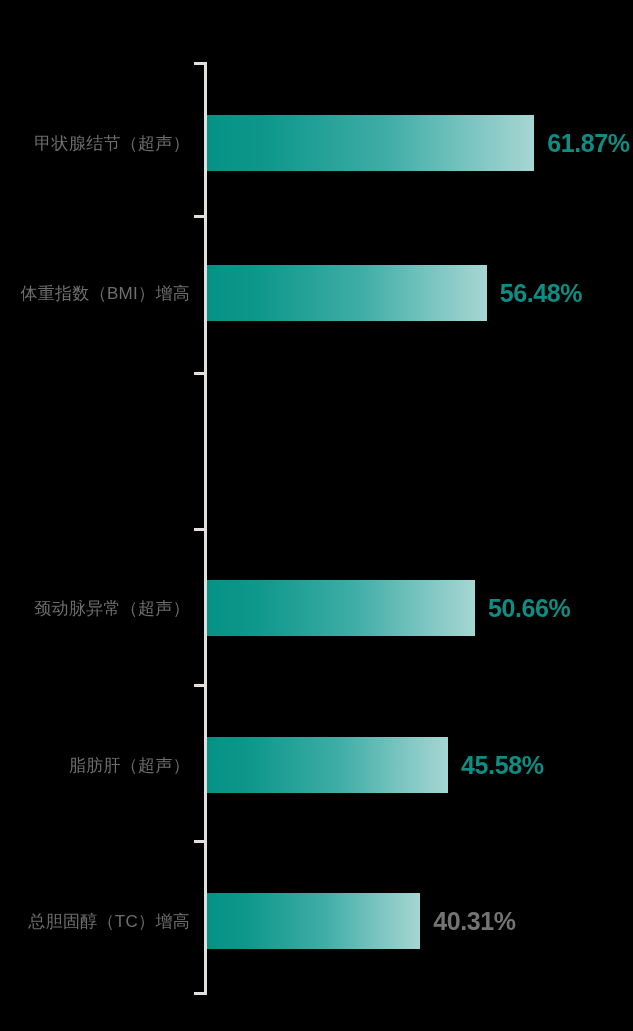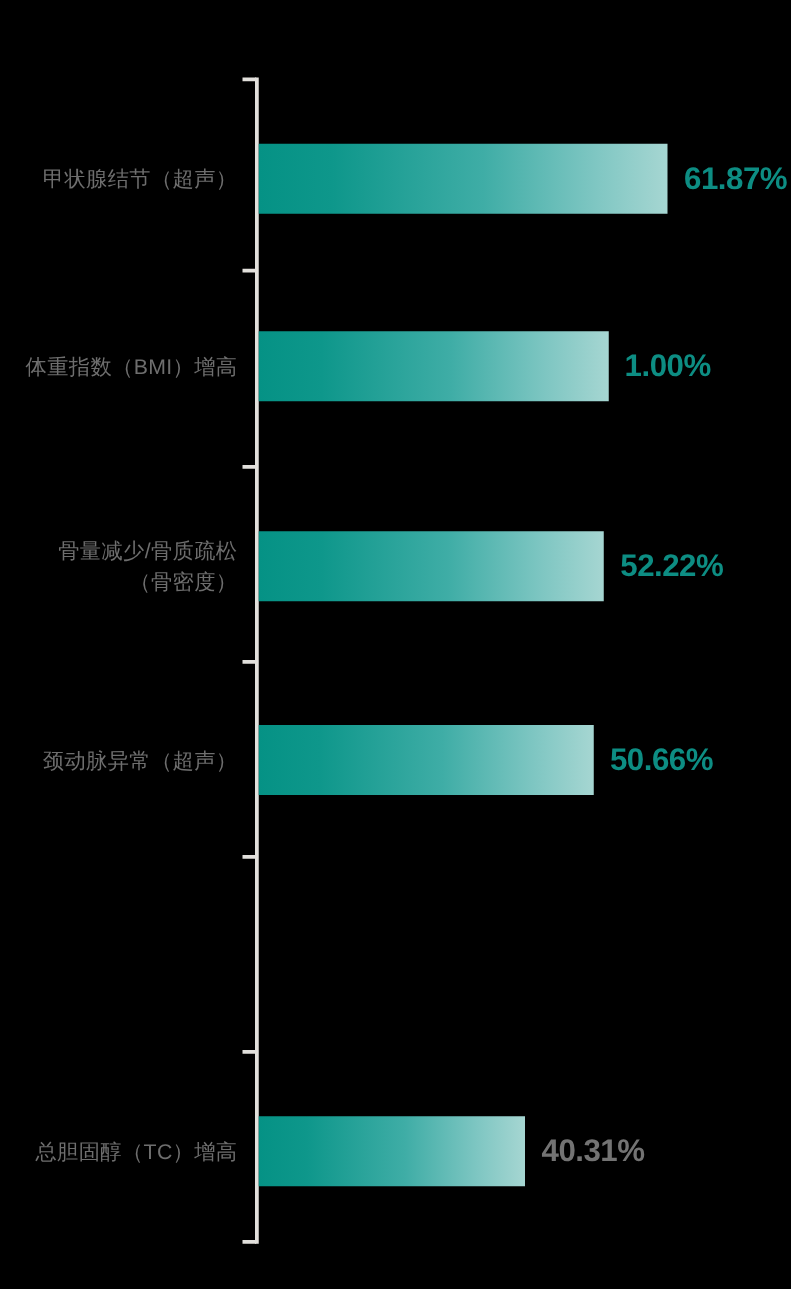--- a/index.html
+++ b/index.html
@@ -113,41 +113,40 @@
       <div class="bar-wrap">
         <div class="bar" style="width: 327.292px;"></div>
         <div class="bar-value" style="color: rgb(13, 141, 131);">61.87%</div>
       </div>
     </div>
 
     <div class="row" style="top:265px;padding-left:14px;">
       <div class="cat-label" style="color: rgb(110, 110, 110);">体重指数（BMI）增高</div>
       <div class="bar-wrap">
         <div class="bar" style="width: 279.682px;"></div>
-        <div class="bar-value" style="color: rgb(13, 141, 131);">1.00%</div>
+        <div class="bar-value" style="color: rgb(13, 141, 131);">56.48%</div>
       </div>
     </div>
 
-    <div class="row" style="top:425px;">
-      <div class="cat-label" style="color: rgb(110, 110, 110);">骨量减少/骨质疏松
-（骨密度）</div>
-      <div class="bar-wrap">
-        <div class="bar" style="width: 276.244px;"></div>
-        <div class="bar-value" style="color: rgb(13, 141, 131);">52.22%</div>
-      </div>
-    </div>
 
     <div class="row" style="top:580px;">
       <div class="cat-label" style="color: rgb(110, 110, 110);">颈动脉异常（超声）</div>
       <div class="bar-wrap">
         <div class="bar" style="width: 267.991px;"></div>
         <div class="bar-value" style="color: rgb(13, 141, 131);">50.66%</div>
       </div>
     </div>
 
+    <div class="row" style="top:737px;">
+      <div class="cat-label" style="color: rgb(110, 110, 110);">脂肪肝（超声）</div>
+      <div class="bar-wrap">
+        <div class="bar" style="width: 241.118px;"></div>
+        <div class="bar-value" style="color: rgb(13, 141, 131);">45.58%</div>
+      </div>
+    </div>
 
     <div class="row" style="top:893px;">
       <div class="cat-label" style="color: rgb(110, 110, 110);">总胆固醇（TC）增高</div>
       <div class="bar-wrap">
         <div class="bar" style="width: 213.24px;"></div>
         <div class="bar-value" style="color: #737373;">40.31%</div>
       </div>
     </div>
 
   </div>

